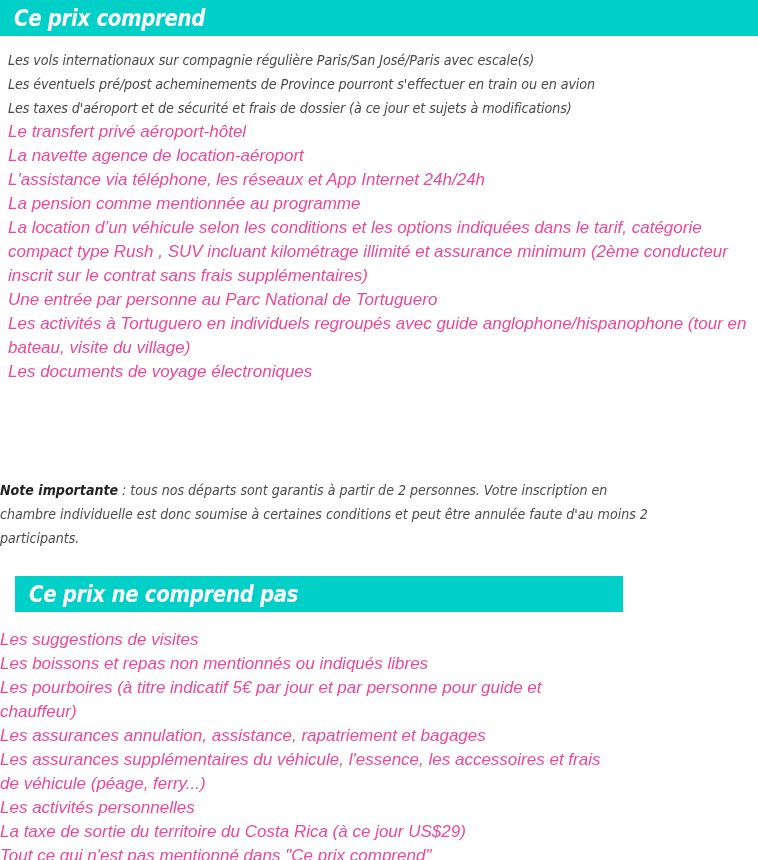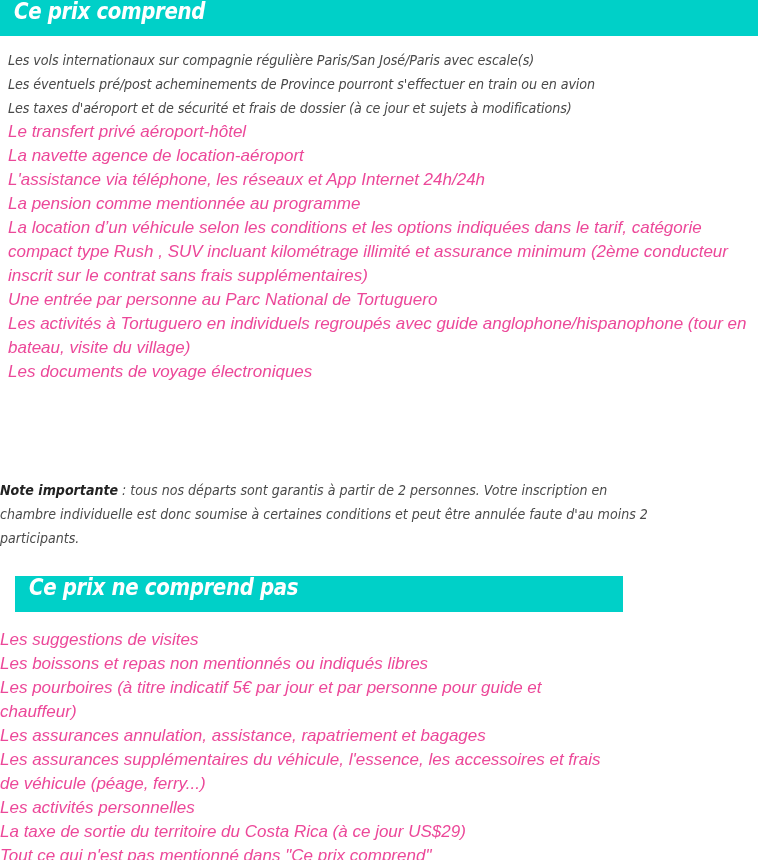--- a/index.html
+++ b/index.html
@@ -12,21 +12,21 @@
     height: 860px;
     overflow: hidden;
     font-family: "Liberation Sans", sans-serif;
     position: relative;
   }
 
   .section-header {
     background: #00d0c8;
     height: 36px;
     display: flex;
-    align-items: flex-start;
+    align-items: center;
     padding: 0 0 0 14px;
     box-sizing: border-box;
   }
   .section-header .title {
     color: #ffffff;
     font-family: "DejaVu Sans", sans-serif;
     font-style: italic;
     font-weight: bold;
     font-size: 23px;
     line-height: 23px;

